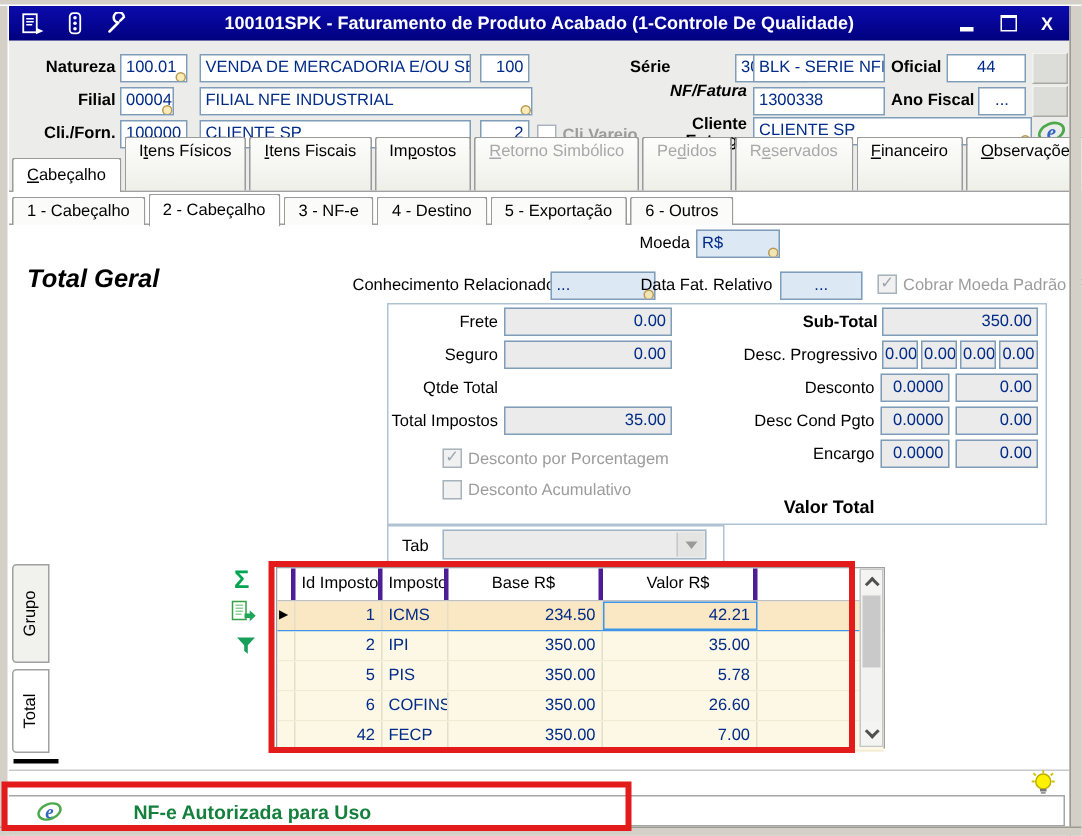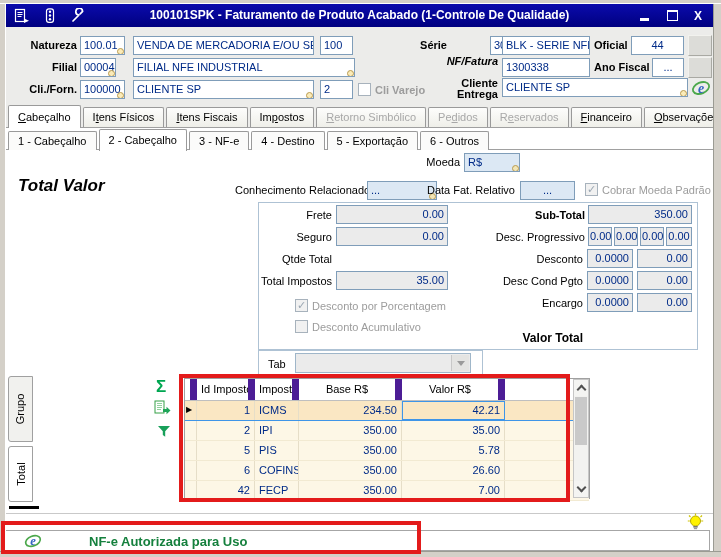--- a/index.html
+++ b/index.html
@@ -16,45 +16,45 @@
   .glyph-max{width:9px;height:8px;border:1px solid #fff;border-top:2px solid #fff;}
   
   #header-panel{position:absolute;left:6px;top:27px;width:707px;height:100px;background:#ECECEA;}
   .lbl{position:absolute;font-size:11px;font-weight:bold;color:#000;text-align:right;white-space:nowrap;z-index:2;}
   .lblp{font-weight:normal;}
   .lbl.dis{color:#9C9C9C;}
   .fld{position:absolute;box-sizing:border-box;height:19px;border:1px solid #7F9DB9;background:#fff;color:#002B88;font-size:11px;line-height:16px;padding:0 3px;white-space:nowrap;overflow:hidden;z-index:2;}
   .fld.ro{background:#EBEBEB;text-align:right;}
   .fld.lk{background:#DCE8F4;}
   .fld.ctr{text-align:center;}
-  .fld.rt{}
+  .fld.rt{text-align:right;}
   .mag{position:absolute;right:-1px;bottom:-2px;width:8px;height:8px;z-index:3;}
   .mag::before{content:'';position:absolute;left:0;top:0;width:5px;height:5px;border:1px solid #B89A50;border-radius:50%;background:rgba(250,228,160,.75);}
   .mag::after{content:'';position:absolute;right:0;bottom:0;width:3px;height:1.5px;background:#8A7A40;transform:rotate(45deg);}
   .cb{position:absolute;box-sizing:border-box;width:13px;height:13px;border:1px solid #A7B2BC;background:#fff;font-size:11px;line-height:11px;text-align:center;color:#9AA6B2;z-index:2;}
   .cb.dis{background:#F1F1F1;}
   .graybtn{position:absolute;box-sizing:border-box;background:#DCDCD8;border:1px solid #A9A9A3;border-top-color:#F2F2EE;border-left-color:#F2F2EE;z-index:2;}
   
   .tabsrow{position:absolute;display:flex;align-items:flex-end;z-index:6;}
-  .tab{box-sizing:border-box;border:1px solid #9A9A9A;border-bottom:none;border-radius:2px 2px 0 0;background:linear-gradient(#FDFDFC,#EFEFE9);padding:0 9px;font-size:11px;color:#000;height:20px;line-height:19px;margin-right:2px;white-space:nowrap;}
+  .tab{box-sizing:border-box;border:1px solid #9A9A9A;border-bottom:none;border-radius:2px 2px 0 0;background:linear-gradient(#FDFDFC,#EFEFE9);padding:0 9px;font-size:11px;color:#000;height:36px;line-height:19px;margin-right:2px;white-space:nowrap;}
   .tab.active{background:#fff;height:23px;line-height:22px;margin-bottom:-1px;z-index:7;position:relative;}
   .tab.disabled{color:#A8A8A8;}
   .tabsub .tab{background:#FBFBFA;height:19px;line-height:18px;}
   .tabsub .tab.active{background:#fff;height:22px;line-height:21px;}
   
   #page{position:absolute;left:6px;top:127px;width:707px;height:424px;background:#fff;border-top:1px solid #A0A0A0;z-index:1;}
   .box{position:absolute;border:1px solid #AEC2D4;background:#fff;box-sizing:border-box;z-index:1;}
   #total-geral{position:absolute;left:18px;top:176px;font-size:17px;font-weight:bold;font-style:italic;color:#000;z-index:2;}
   
   .sidetab{position:absolute;box-sizing:border-box;width:25px;border:1px solid #A0A0A0;border-radius:3px 0 0 3px;display:flex;align-items:center;justify-content:center;z-index:2;}
   .sidetab span{transform:rotate(-90deg);font-size:11px;color:#000;white-space:nowrap;}
   
   #grid{position:absolute;left:184px;top:378px;width:406px;height:121px;box-sizing:border-box;border:1px solid #A0A0A0;background:#fff;font-size:11px;z-index:2;}
   #grid-head{display:flex;height:21px;background:#fff;border-bottom:1px solid #BFBFBF;}
-  #grid-head .cell{box-sizing:border-box;border-right:7px solid #4c1d95;line-height:20px;padding:0 4px;color:#000;white-space:nowrap;overflow:hidden;}
+  #grid-head .cell{box-sizing:border-box;border-right:3px solid #4c1d95;line-height:20px;padding:0 4px;color:#000;white-space:nowrap;overflow:hidden;}
   .grow{display:flex;height:19px;background:#FDF7E6;border-bottom:1px solid #F2EAD2;}
   .grow.sel{background:#FAE7C3;border-bottom:1px solid #3E95E8;}
   .grow .cell{box-sizing:border-box;border-right:1px solid #E6DEC8;line-height:18px;padding:0 4px;color:#002B88;white-space:nowrap;overflow:hidden;}
   .c-gut{width:12px;padding:0 1px !important;font-size:8px;color:#000 !important;}
   .c-id{width:58px;text-align:right;}
   .c-imp{width:44px;}
   .c-base{width:103px;text-align:right;}
   .c-val{width:103px;text-align:right;}
   .c-x{flex:1;border-right:none !important;}
   #grid-head .c-base,#grid-head .c-val{text-align:center;}
@@ -179,21 +179,21 @@
       <div class="tab active">2 - Cabeçalho</div>
       <div class="tab">3 - NF-e</div>
       <div class="tab">4 - Destino</div>
       <div class="tab">5 - Exportação</div>
       <div class="tab">6 - Outros</div>
     </div>
 
   <div class="lbl lblp" style="left:410px;top:156px;width:50px;">Moeda</div>
   <div class="fld lk" style="left:464px;top:153px;width:56px;"><span>R$</span><span class="mag"></span></div>
 
-  <div id="total-geral">Total Valor</div>
+  <div id="total-geral">Total Geral</div>
   <div class="lbl lblp" style="left:235px;top:184px;width:128px;">Conhecimento Relacionado</div>
   <div class="fld lk" style="left:367px;top:181px;width:70px;"><span>...</span><span class="mag"></span></div>
   <div class="lbl lblp" style="left:420px;top:184px;width:95px;">Data Fat. Relativo</div>
   <div class="fld lk ctr" style="left:520px;top:181px;width:55px;">...</div>
   <div class="cb dis" style="left:585px;top:183px;">✓</div>
   <div class="lbl lblp dis" style="left:602px;top:184px;text-align:left;">Cobrar Moeda Padrão (R$)</div>
 
   <div class="box" style="left:258px;top:202px;width:440px;height:148px;"></div>
   <div class="box" style="left:258px;top:350px;width:225px;height:27px;"></div>
 

